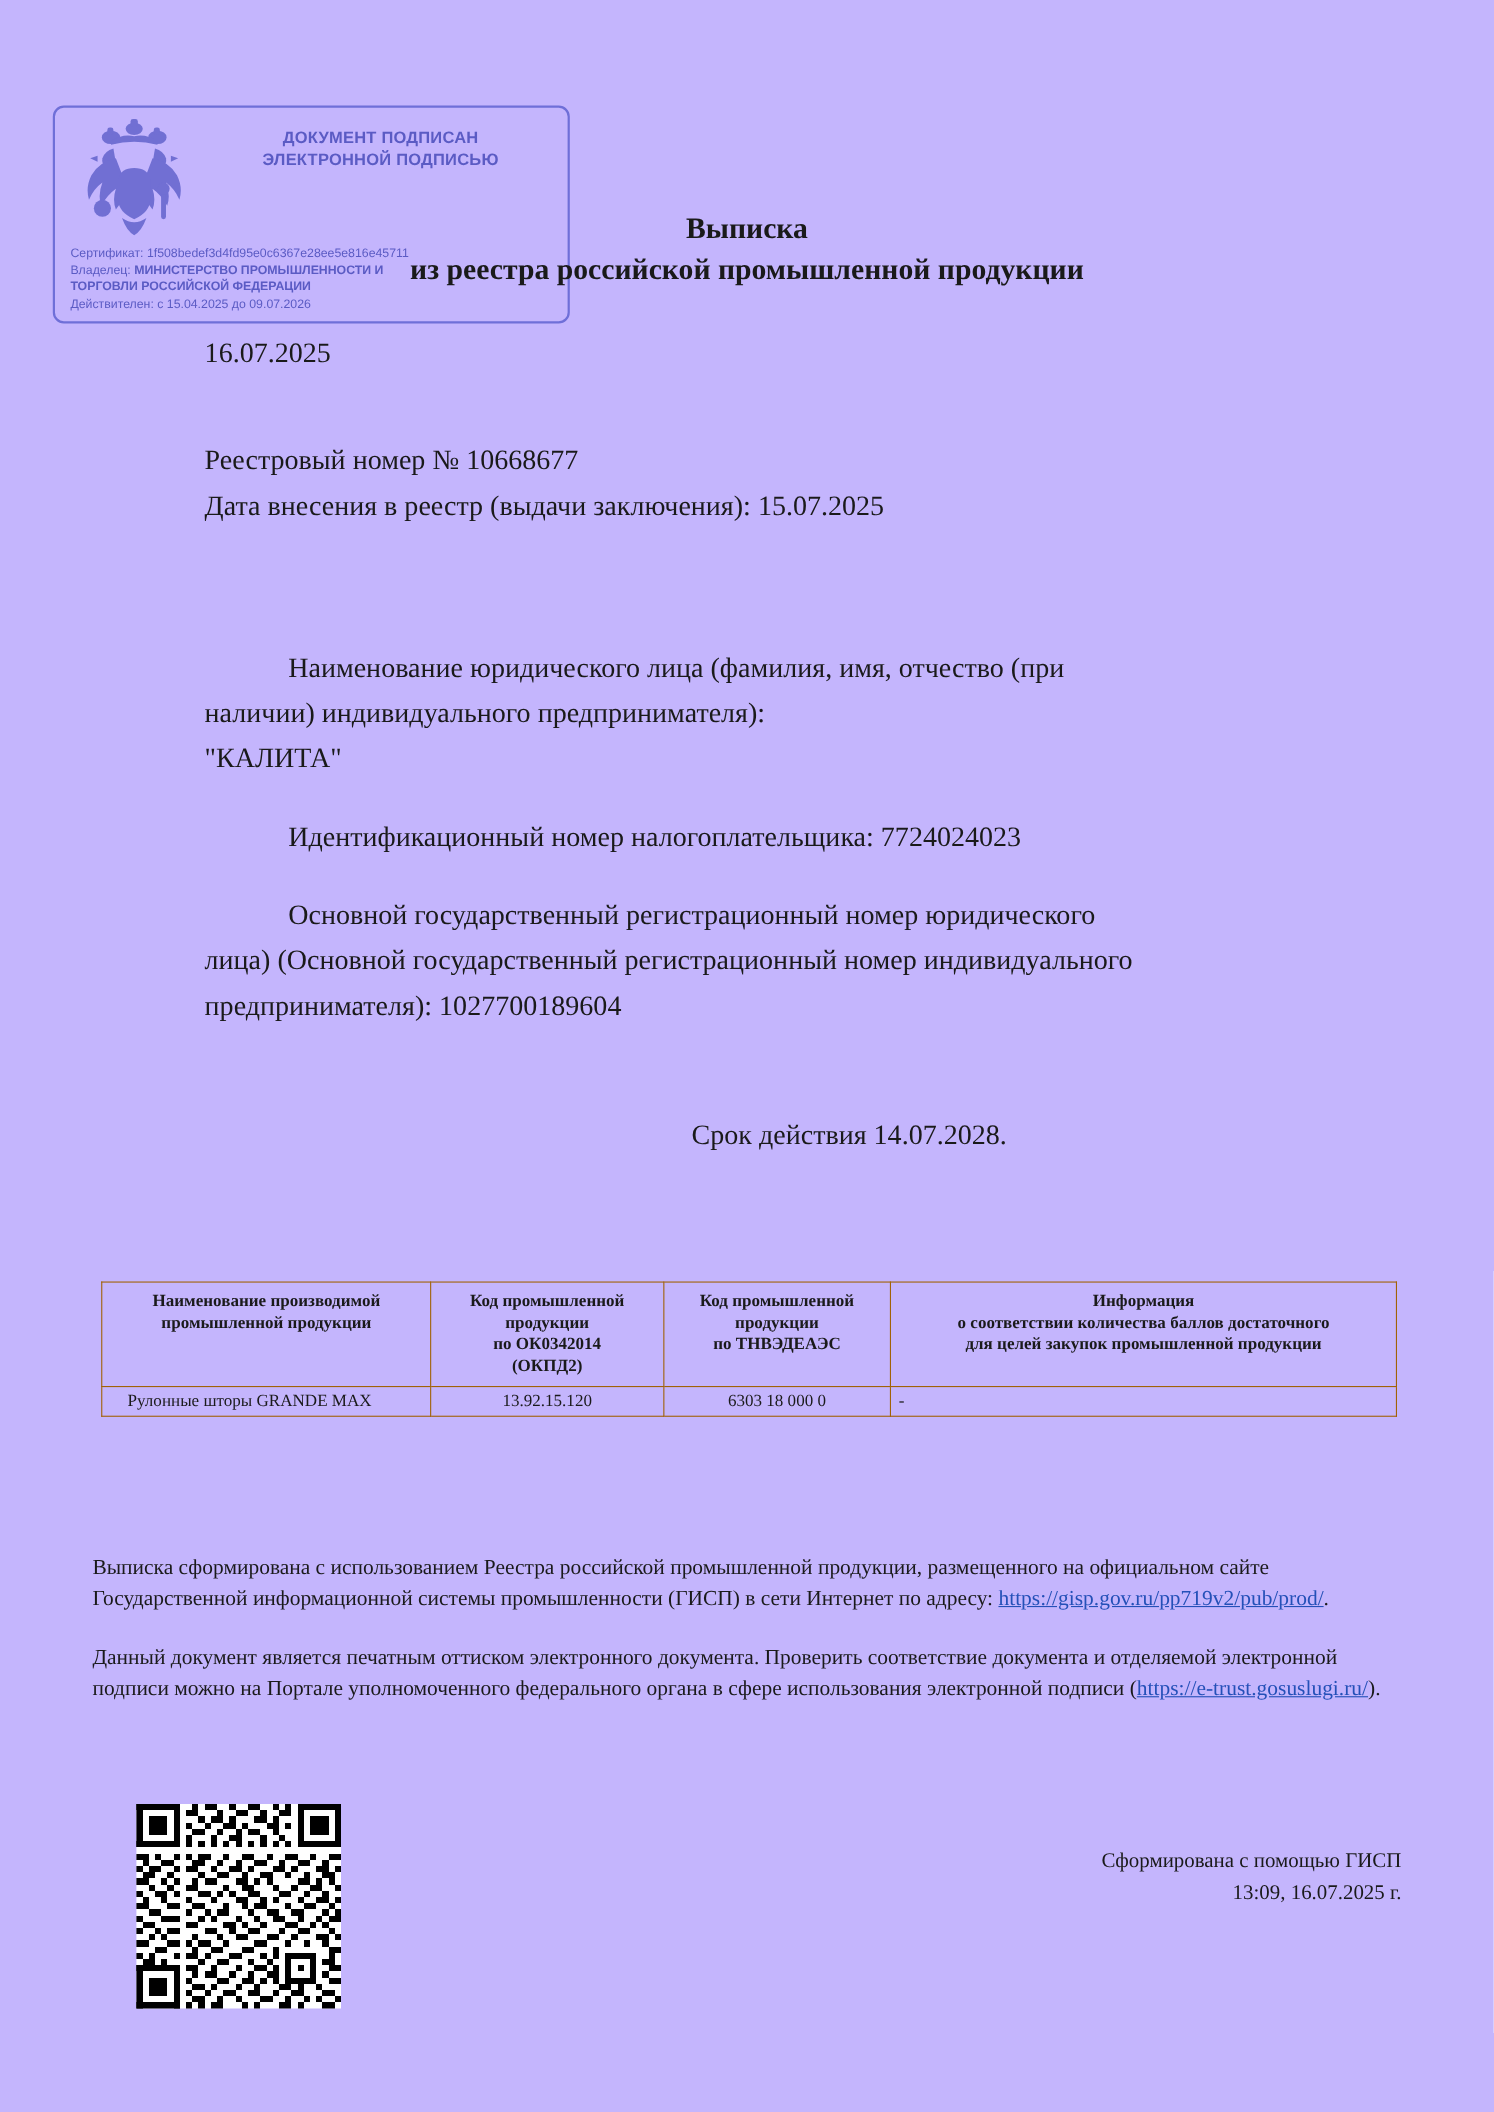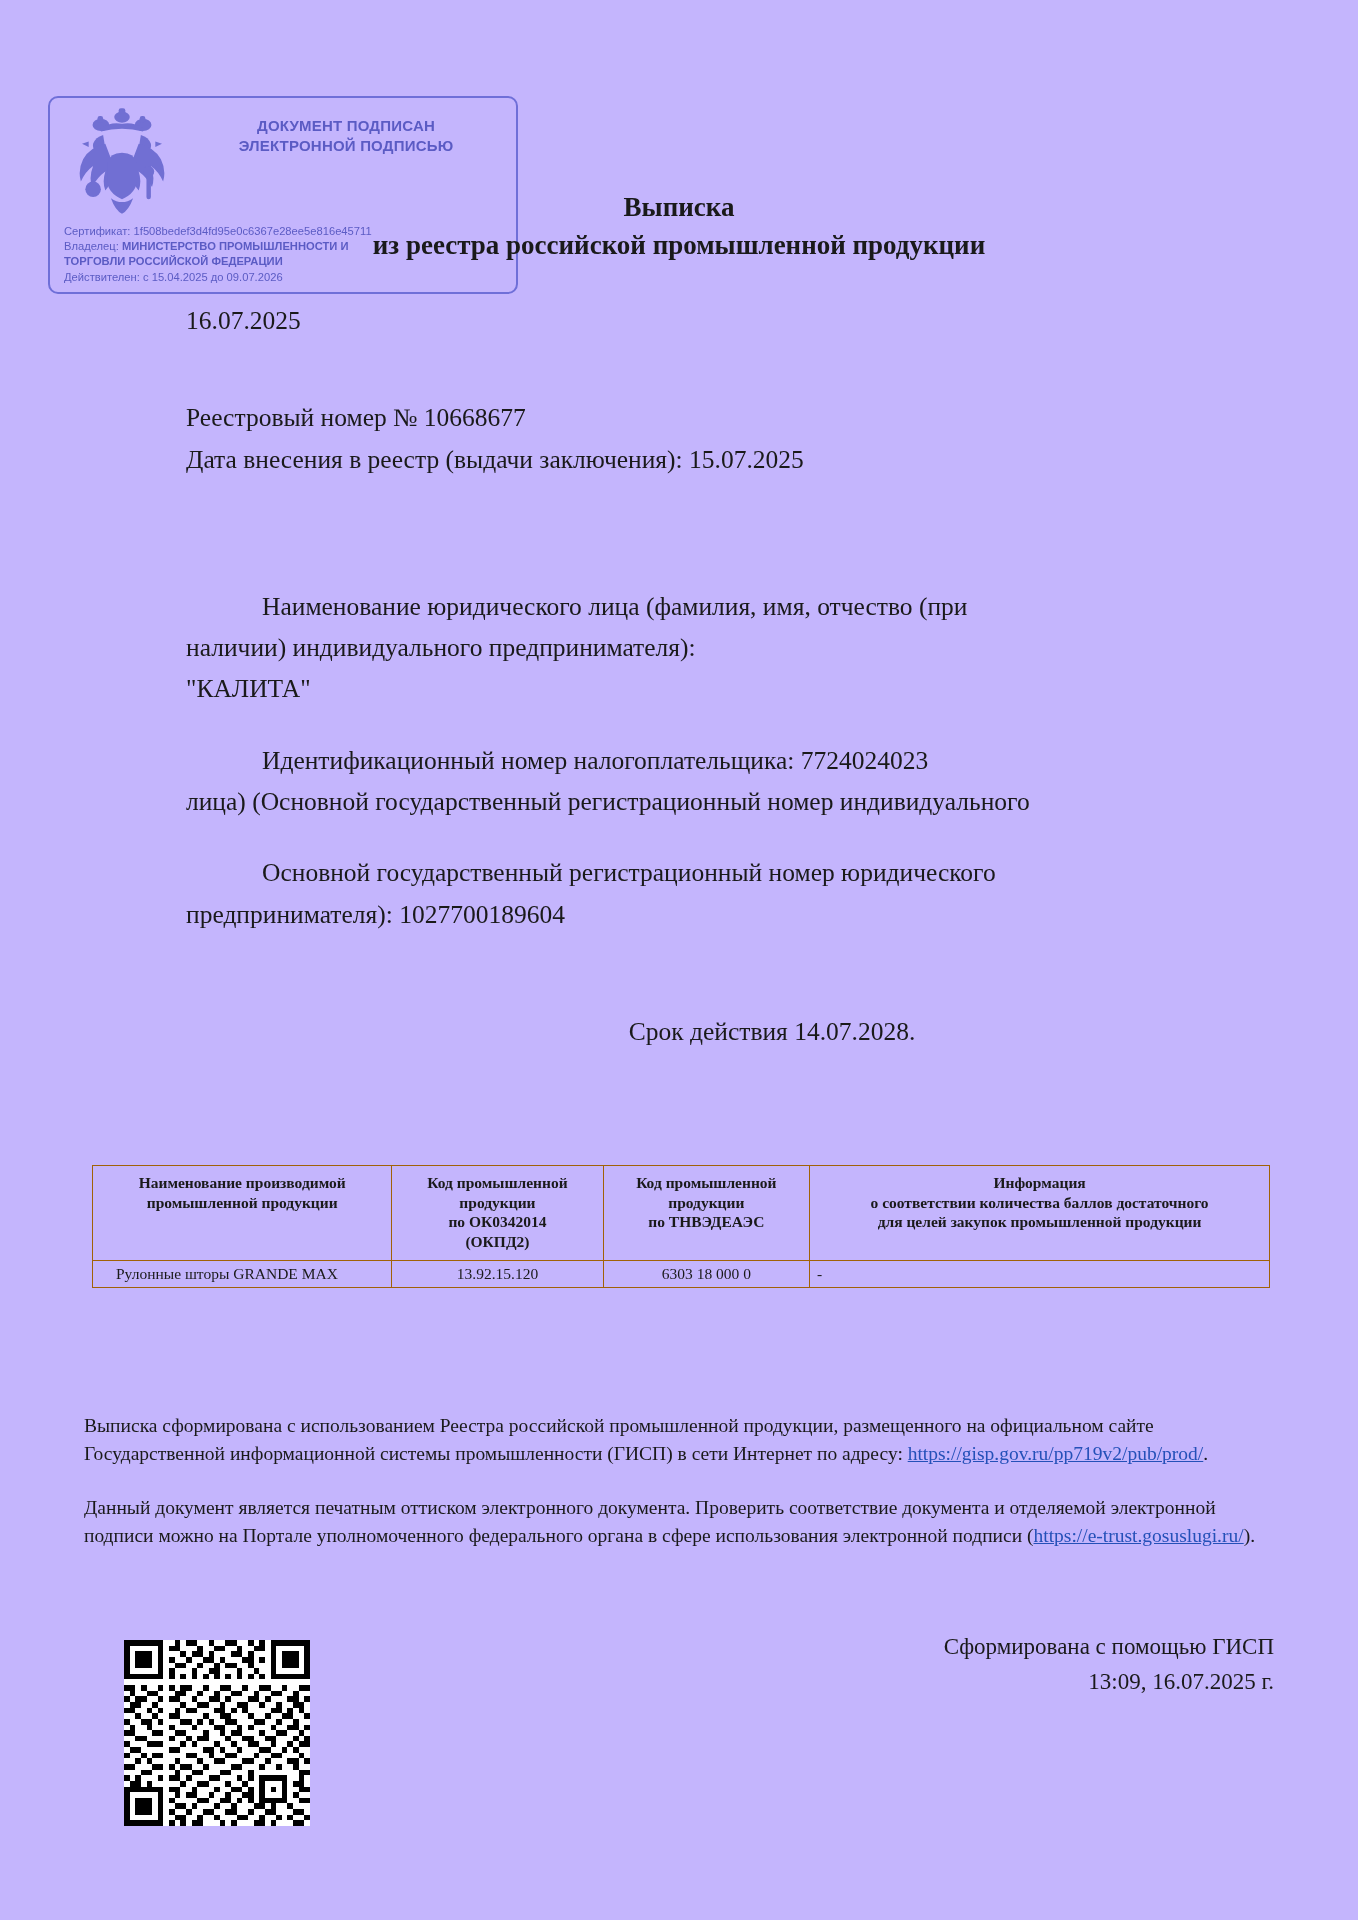--- a/index.html
+++ b/index.html
@@ -150,23 +150,23 @@
   .notes p:last-child { margin-bottom: 0; }
   .lnk {
     color: #2450b8;
     text-decoration: underline;
   }
 
   
   .gen-by {
     position: absolute;
     right: 84px;
-    top: 1630px;
+    top: 1678px;
     text-align: right;
-    font-size: 23px;
+    font-size: 19px;
     line-height: 1.5;
   }
 
   
   .qr-wrap {
     position: absolute;
     left: 124px;
     top: 1640px;
     width: 186px;
     height: 186px;
@@ -243,22 +243,22 @@
     <p class="reg-line">Дата внесения в реестр (выдачи заключения): 15.07.2025</p>
 
     <div class="gap-lg"></div>
 
     <p class="p-just indent">Наименование юридического лица (фамилия, имя, отчество (при</p>
     <p class="p-nonjust">наличии) индивидуального предпринимателя):</p>
     <p class="p-nonjust">"КАЛИТА"</p>
 
     <p class="p-just indent">Идентификационный номер налогоплательщика: 7724024023</p>
 
+    <p class="p-just indent">Основной государственный регистрационный номер юридического</p>
     <p class="p-just">лица) (Основной государственный регистрационный номер индивидуального</p>
-    <p class="p-just indent">Основной государственный регистрационный номер юридического</p>
     <p class="p-nonjust">предпринимателя): 1027700189604</p>
 
     <div class="gap-lg"></div>
 
     <p class="term-line">Срок действия 14.07.2028.</p>
   </div>
 
   <table class="prod-table">
     <thead>
       <tr>

